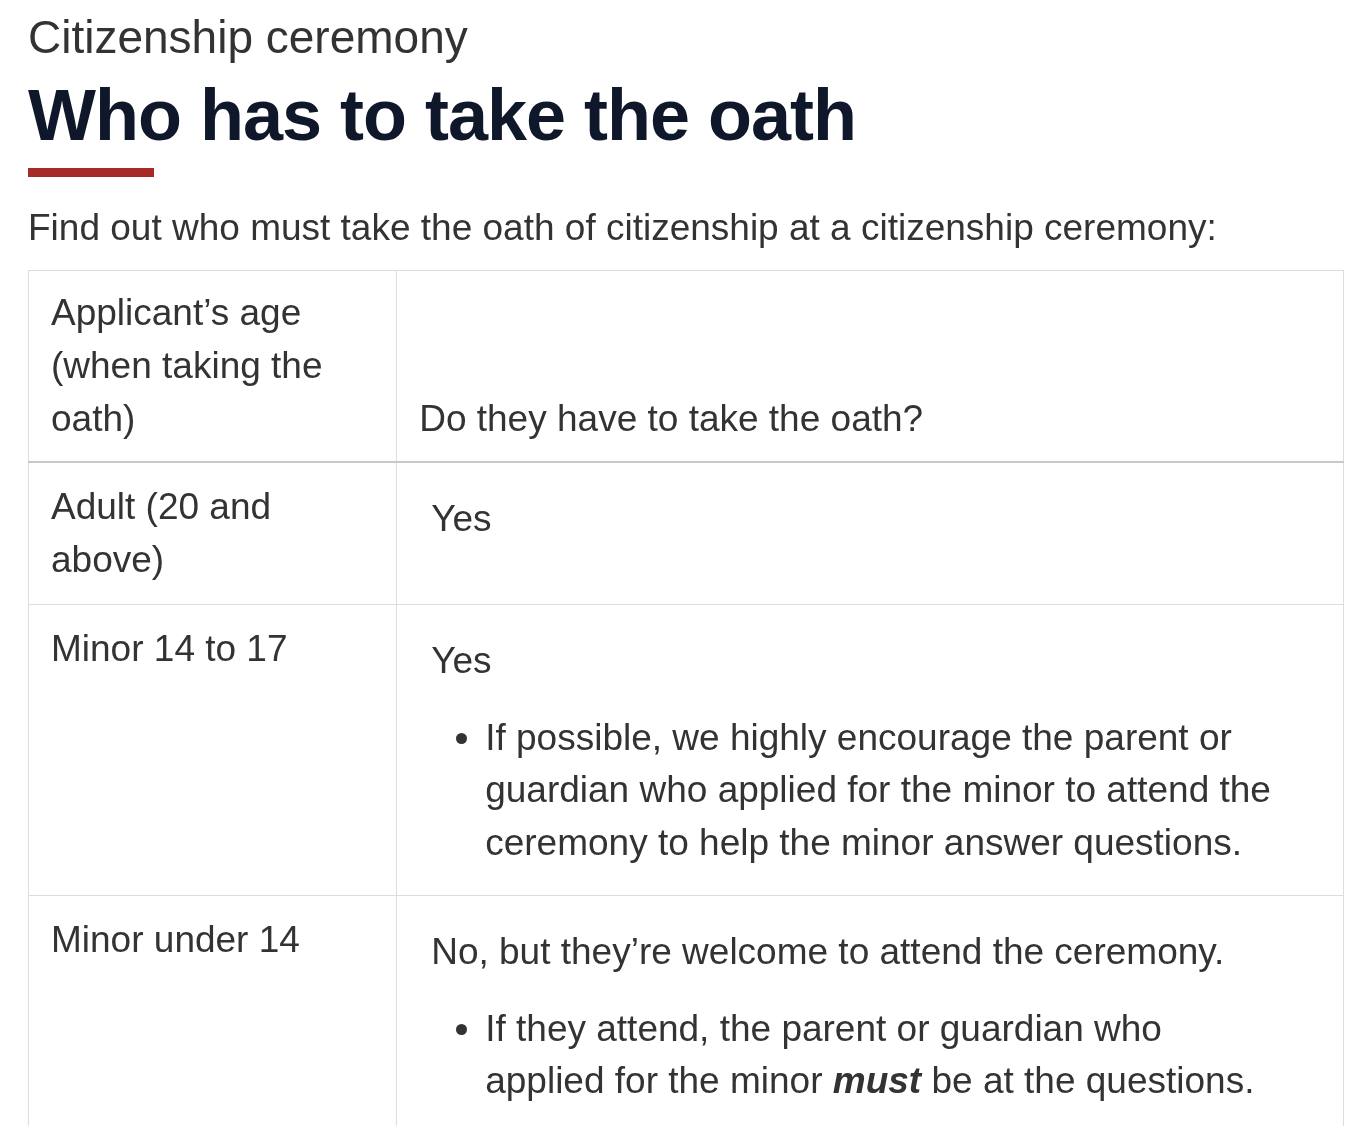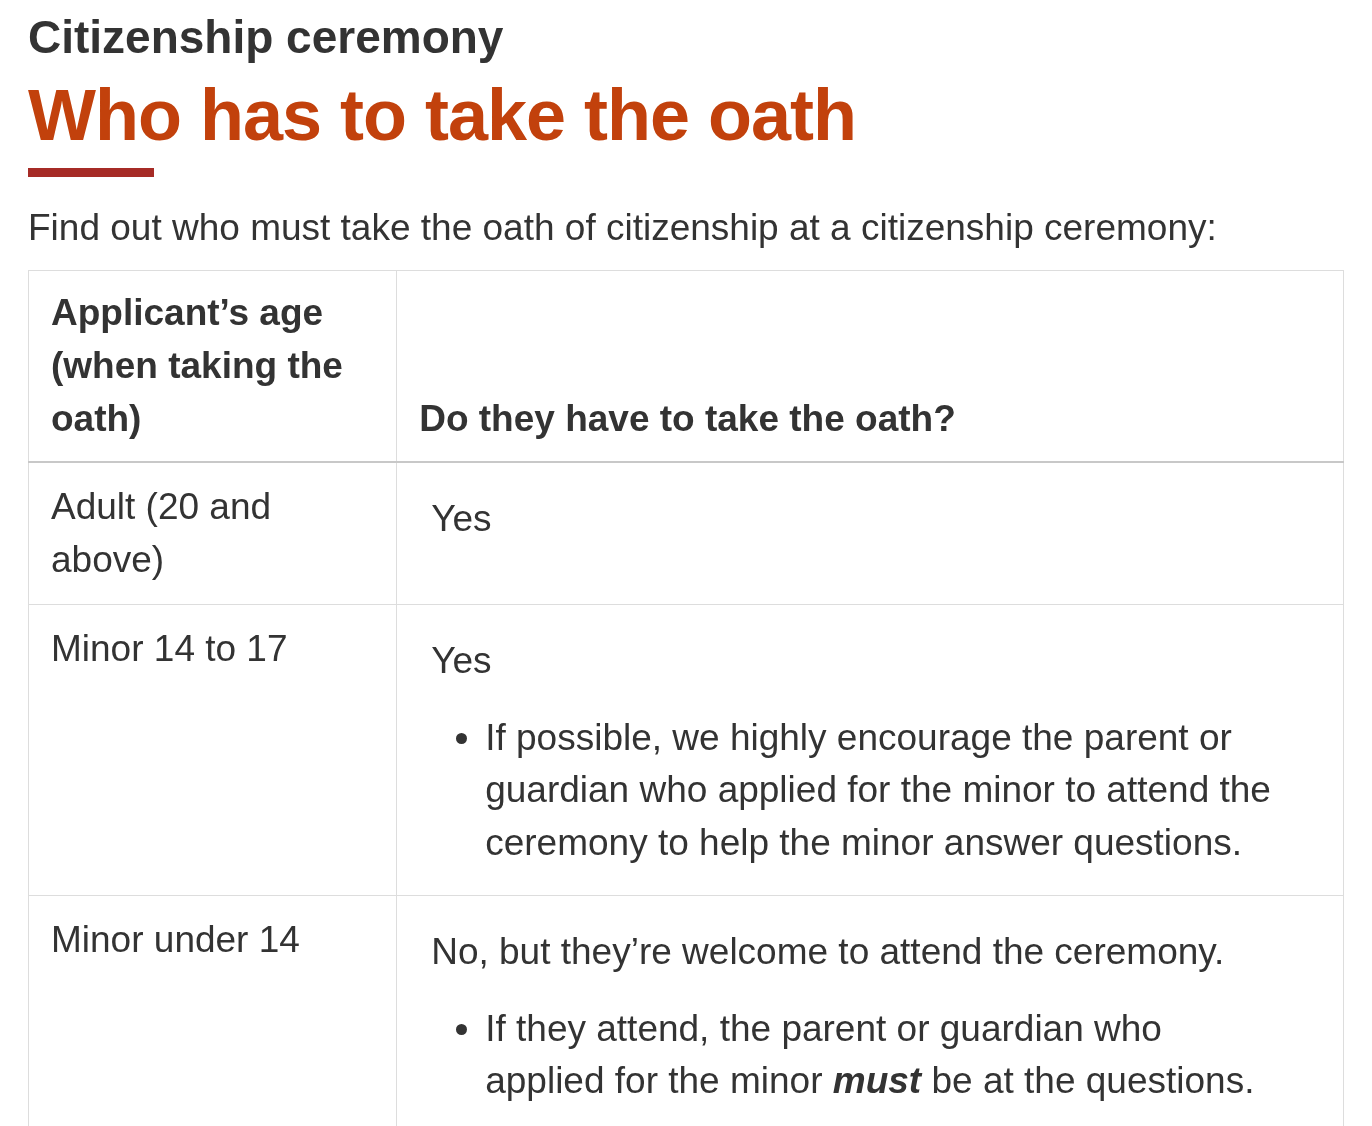--- a/index.html
+++ b/index.html
@@ -11,31 +11,31 @@
     font-family: "Liberation Sans", "DejaVu Sans", sans-serif;
   }
   .page {
     width: 1372px;
     min-height: 1126px;
     padding: 10px 28px 30px 28px;
   }
   .context-label {
     font-size: 46px;
     line-height: 1.2;
-    font-weight: 700;
+    font-weight: 400;
     margin: 0;
     color: #333;
   }
   .page-title {
     font-size: 72px;
     line-height: 1.12;
     letter-spacing: -1px;
     font-weight: 700;
     margin: 10px 0 0 0;
-    color: #c2410c;
+    color: #0f172a;
   }
   .title-underline {
     width: 126px;
     height: 9px;
     margin-top: 12px;
     background: #a62b26;
   }
   .intro {
     font-size: 37px;
     line-height: 1.45;
@@ -49,21 +49,21 @@
     line-height: 1.42;
   }
   .oath-table th,
   .oath-table td {
     border: 1px solid #ddd;
     text-align: left;
     padding: 18px 22px;
   }
   .oath-table thead th {
     vertical-align: bottom;
-    font-weight: 700;
+    font-weight: 400;
     border-bottom: 2px solid #c8c8c8;
     padding-top: 16px;
     padding-bottom: 16px;
     margin-left: 36px;
   }
   .oath-table td { vertical-align: top; }
   .col-age { width: 28%; }
   .oath-table td p { margin: 12px; }
   .oath-table ul {
     list-style: disc outside;

